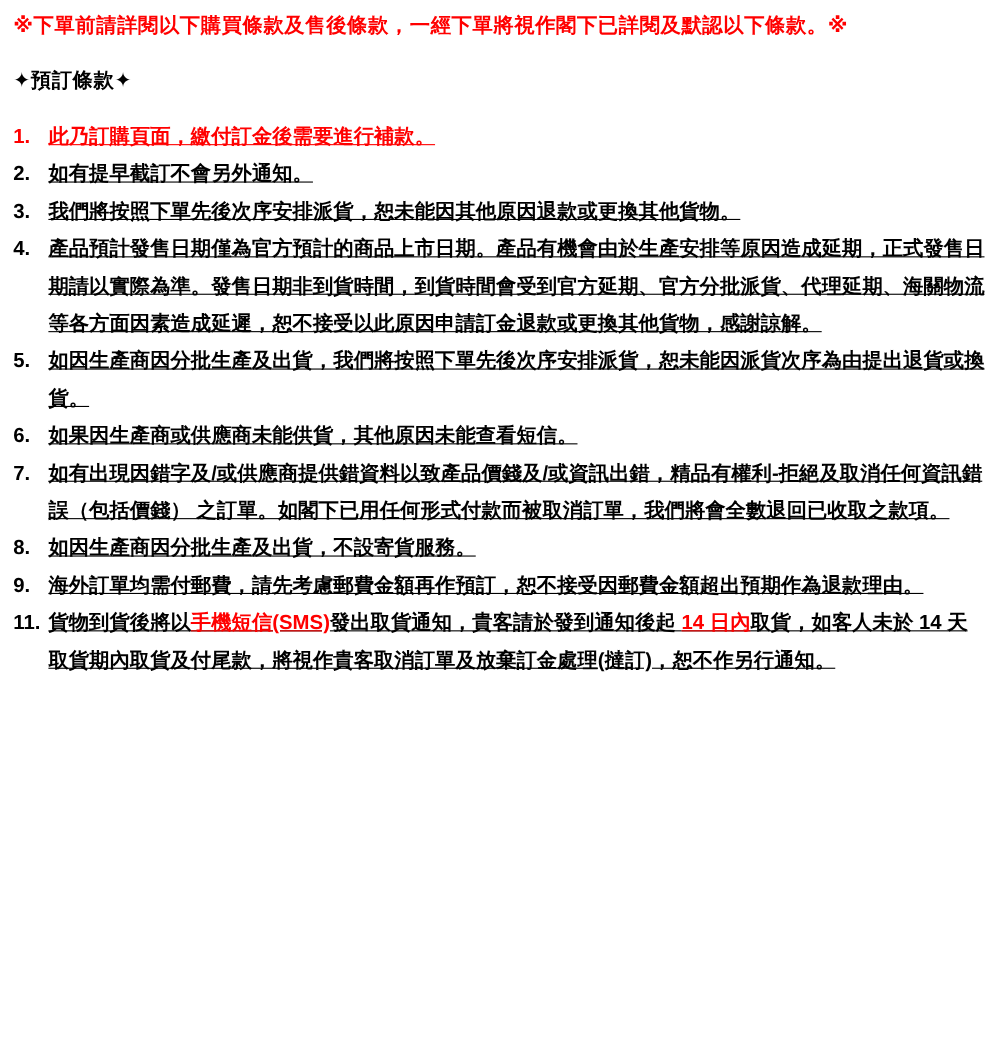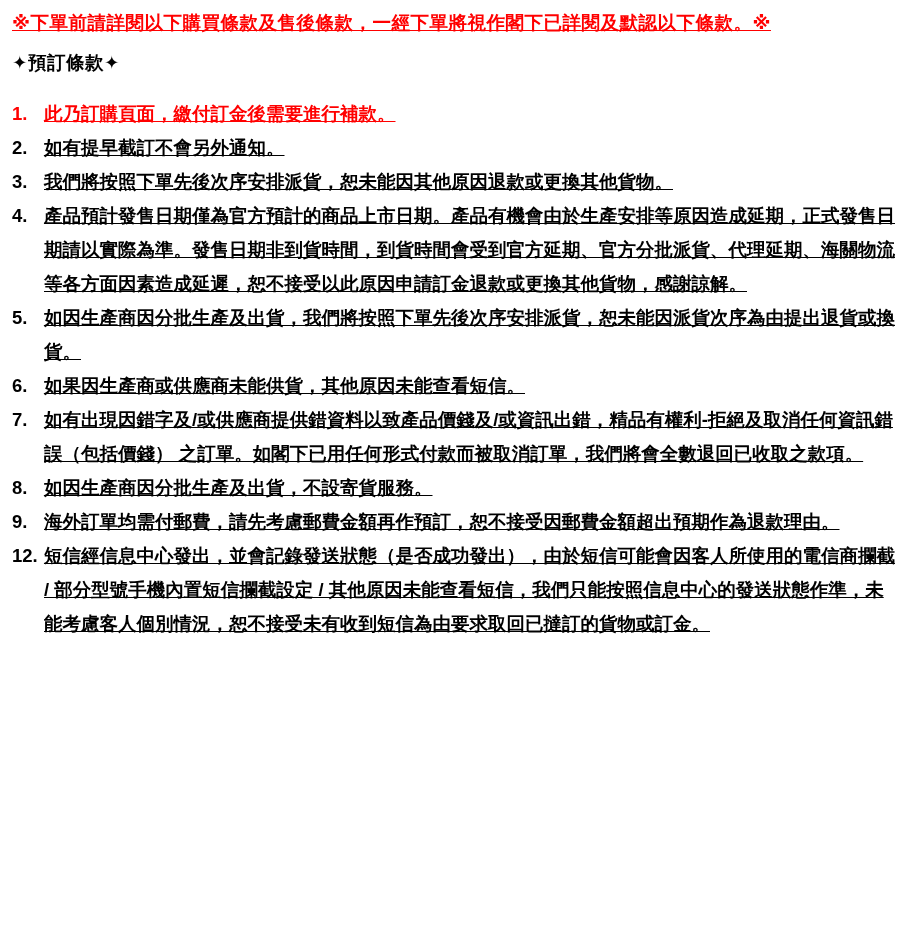--- a/index.html
+++ b/index.html
@@ -8,23 +8,22 @@
     width: 913px;
     min-height: 948px;
     font-family: "Liberation Sans", "DejaVu Sans", sans-serif;
     font-weight: 700;
     color: #000000;
     padding: 10px 16px 12px 12px;
     font-size: 18.5px;
   }
   .doc-title {
     color: var(--alert-red, #ff0000);
-    text-decoration: underline;
     line-height: 26px;
-    margin-bottom: 14px;
+    margin-bottom: 24px;
     letter-spacing: 0.5px;
   }
   .section-heading {
     display: inline-block;
     margin-bottom: 22px;
     letter-spacing: 0.5px;
   }
   .terms-list { width: 100%; }
   .term-item {
     display: flex;
@@ -87,16 +86,16 @@
     </div>
     <div class="term-item">
       <span class="term-num">8.</span>
       <span class="term-text"><span class="seg">如因生產商因分批生產及出貨，不設寄貨服務。</span></span>
     </div>
     <div class="term-item">
       <span class="term-num">9.</span>
       <span class="term-text"><span class="seg">海外訂單均需付郵費，請先考慮郵費金額再作預訂，恕不接受因郵費金額超出預期作為退款理由。</span></span>
     </div>
     <div class="term-item">
-      <span class="term-num">12.</span>
-      <span class="term-text"><span class="seg">短信經信息中心發出，並會記錄發送狀態（是否成功發出），由於短信可能會因客人所使用的電信商攔截 / 部分型號手機內置短信攔截設定 / 其他原因未能查看短信，我們只能按照信息中心的發送狀態作準，未能考慮客人個別情況，恕不接受未有收到短信為由要求取回已撻訂的貨物或訂金。</span></span>
+      <span class="term-num">11.</span>
+      <span class="term-text"><span class="seg">貨物到貨後將以</span><span class="seg emphasis">手機短信(SMS)</span><span class="seg">發出取貨通知，貴客請於發到通知後起 </span><span class="seg emphasis">14 日內</span><span class="seg">取貨，如客人未於 14 天取貨期內取貨及付尾款，將視作貴客取消訂單及放棄訂金處理(撻訂)，恕不作另行通知。</span></span>
     </div>
   </div>
 
 </body></html>

